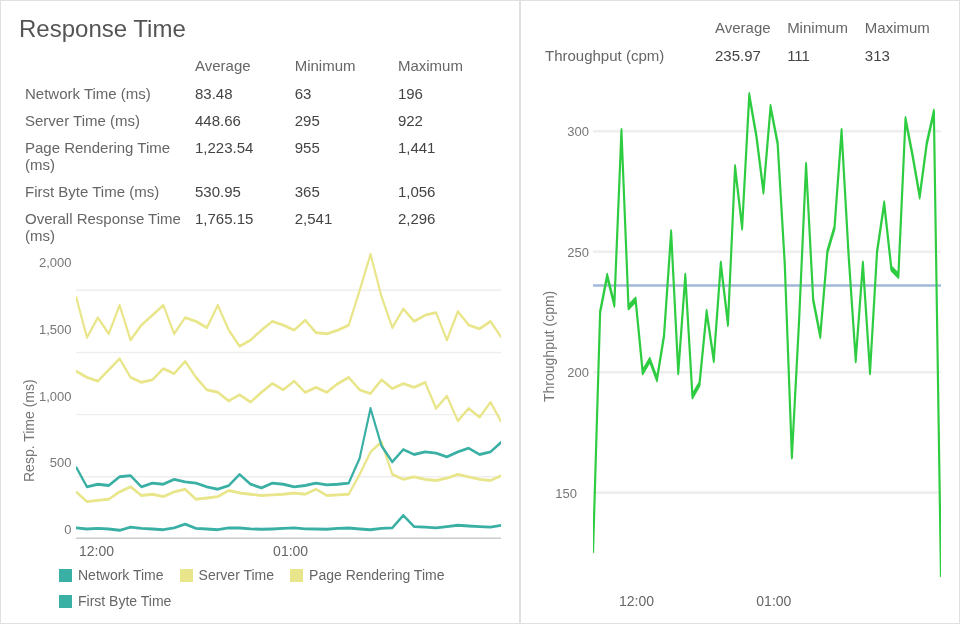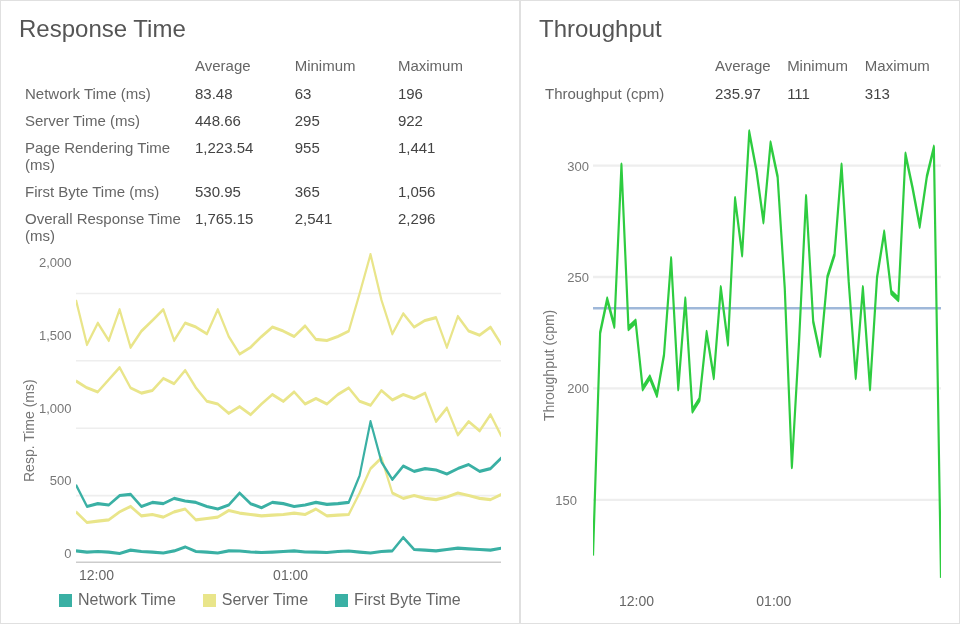--- a/index.html
+++ b/index.html
@@ -102,22 +102,22 @@
     display: flex;
     font-size: 14px;
     color: #666;
     padding-top: 4px;
     padding-left: 40px;
   }
   .x-ticks span { display:inline-block; }
   .legend {
     display: flex;
     flex-wrap: wrap;
-    gap: 10px 27px;
-    font-size: 16px;
+    gap: 10px 16px;
+    font-size: 14px;
     color: #666;
     padding-top: 8px;
     padding-left: 20px;
   }
   .legend-item { display: flex; align-items: center; gap: 6px; }
   .swatch { width: 13px; height: 13px; display:inline-block; }
   .grid-line { stroke: #eee; stroke-width:1; }
   .axis-line { stroke: #ccc; stroke-width:1; }
 </style>
 </head>
@@ -205,30 +205,33 @@
         <div class="legend" id="rt-legend">
             <div class="legend-item">
               <span class="swatch" style="background:#3ab0a4"></span>
               <span>Network Time</span>
             </div>
             <div class="legend-item">
               <span class="swatch" style="background:#e9e58a"></span>
               <span>Server Time</span>
             </div>
             <div class="legend-item">
+              <span class="swatch" style="background:#e9e58a"></span>
+              <span>Page Rendering Time</span>
+            </div>
+            <div class="legend-item">
               <span class="swatch" style="background:#3ab0a4"></span>
               <span>First Byte Time</span>
             </div>
           </div>
       </div>
     </div>
   </div>
 
   <div class="panel panel-right">
-    <div class="panel-title">Throughput</div>
 
     <table class="stats">
       <thead>
         <tr>
           <th></th>
           <th>Average</th>
           <th>Minimum</th>
           <th>Maximum</th>
         </tr>
       </thead>

